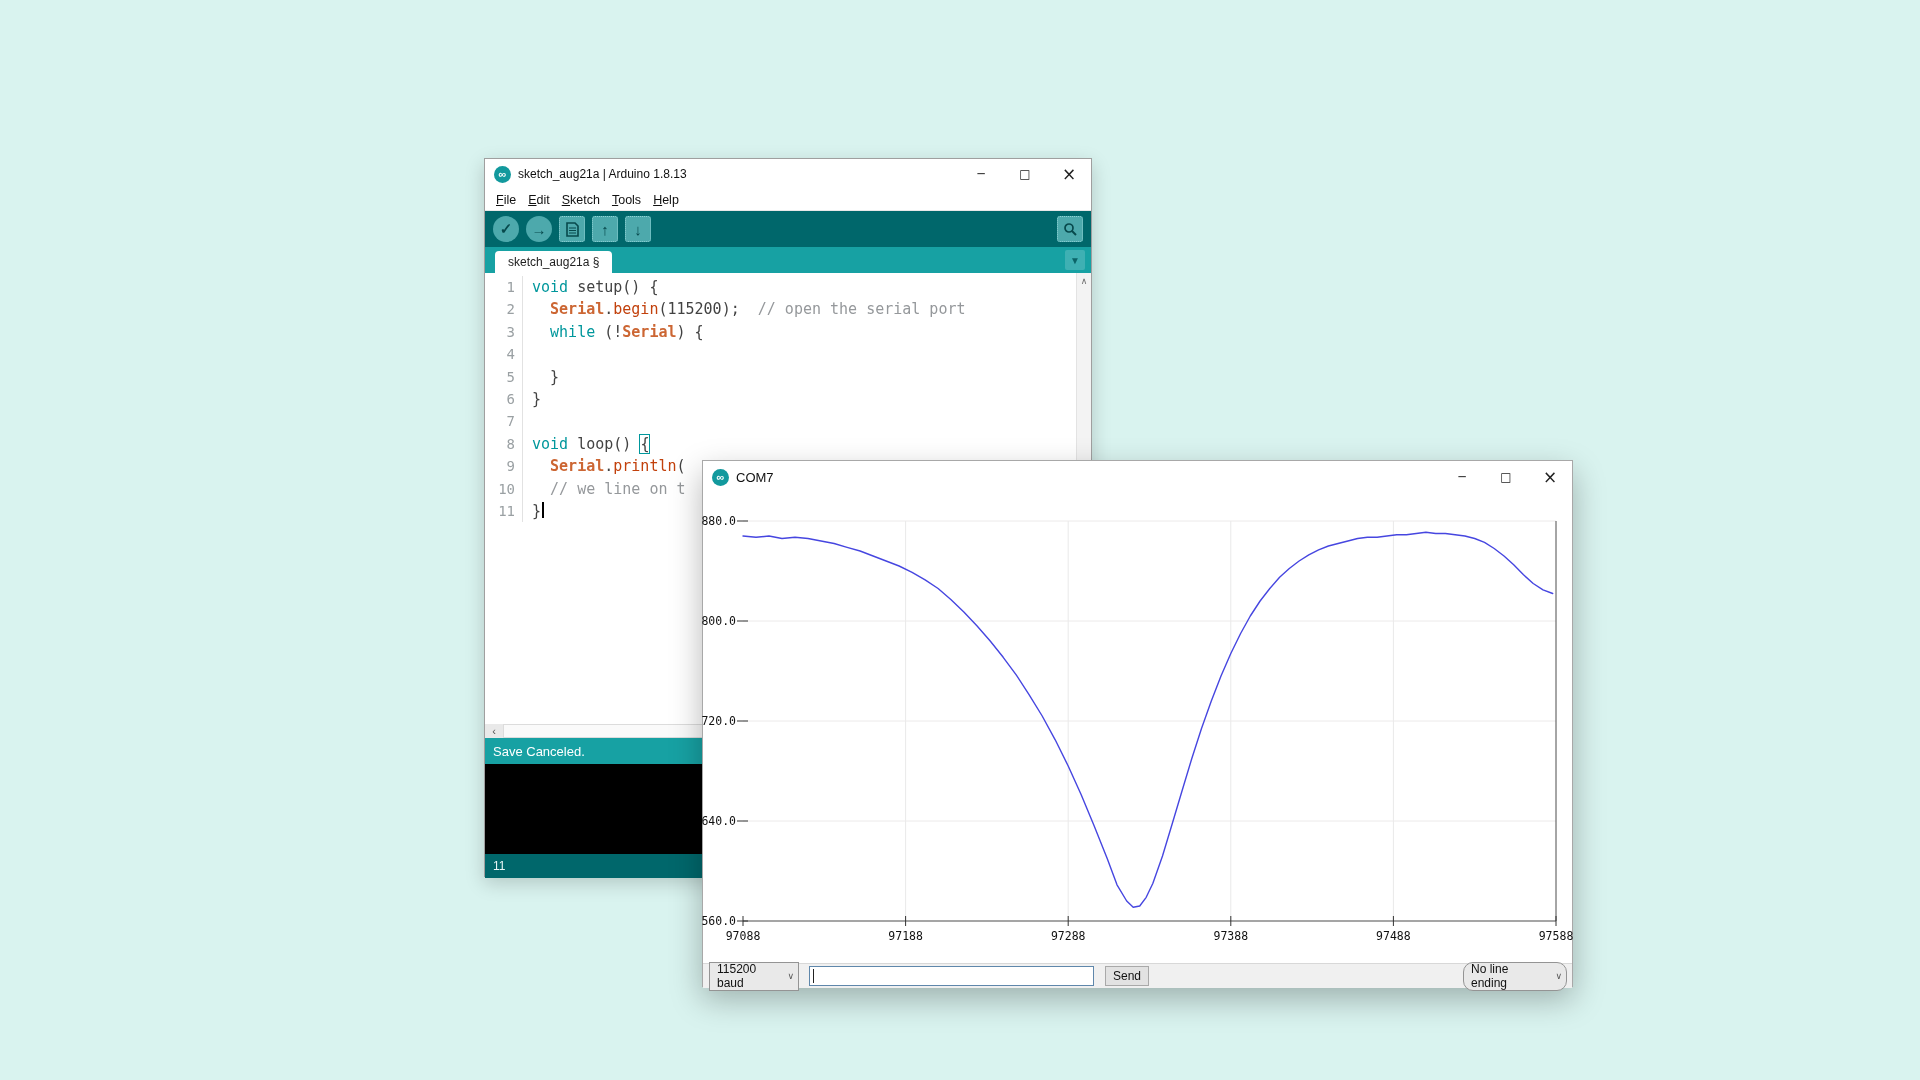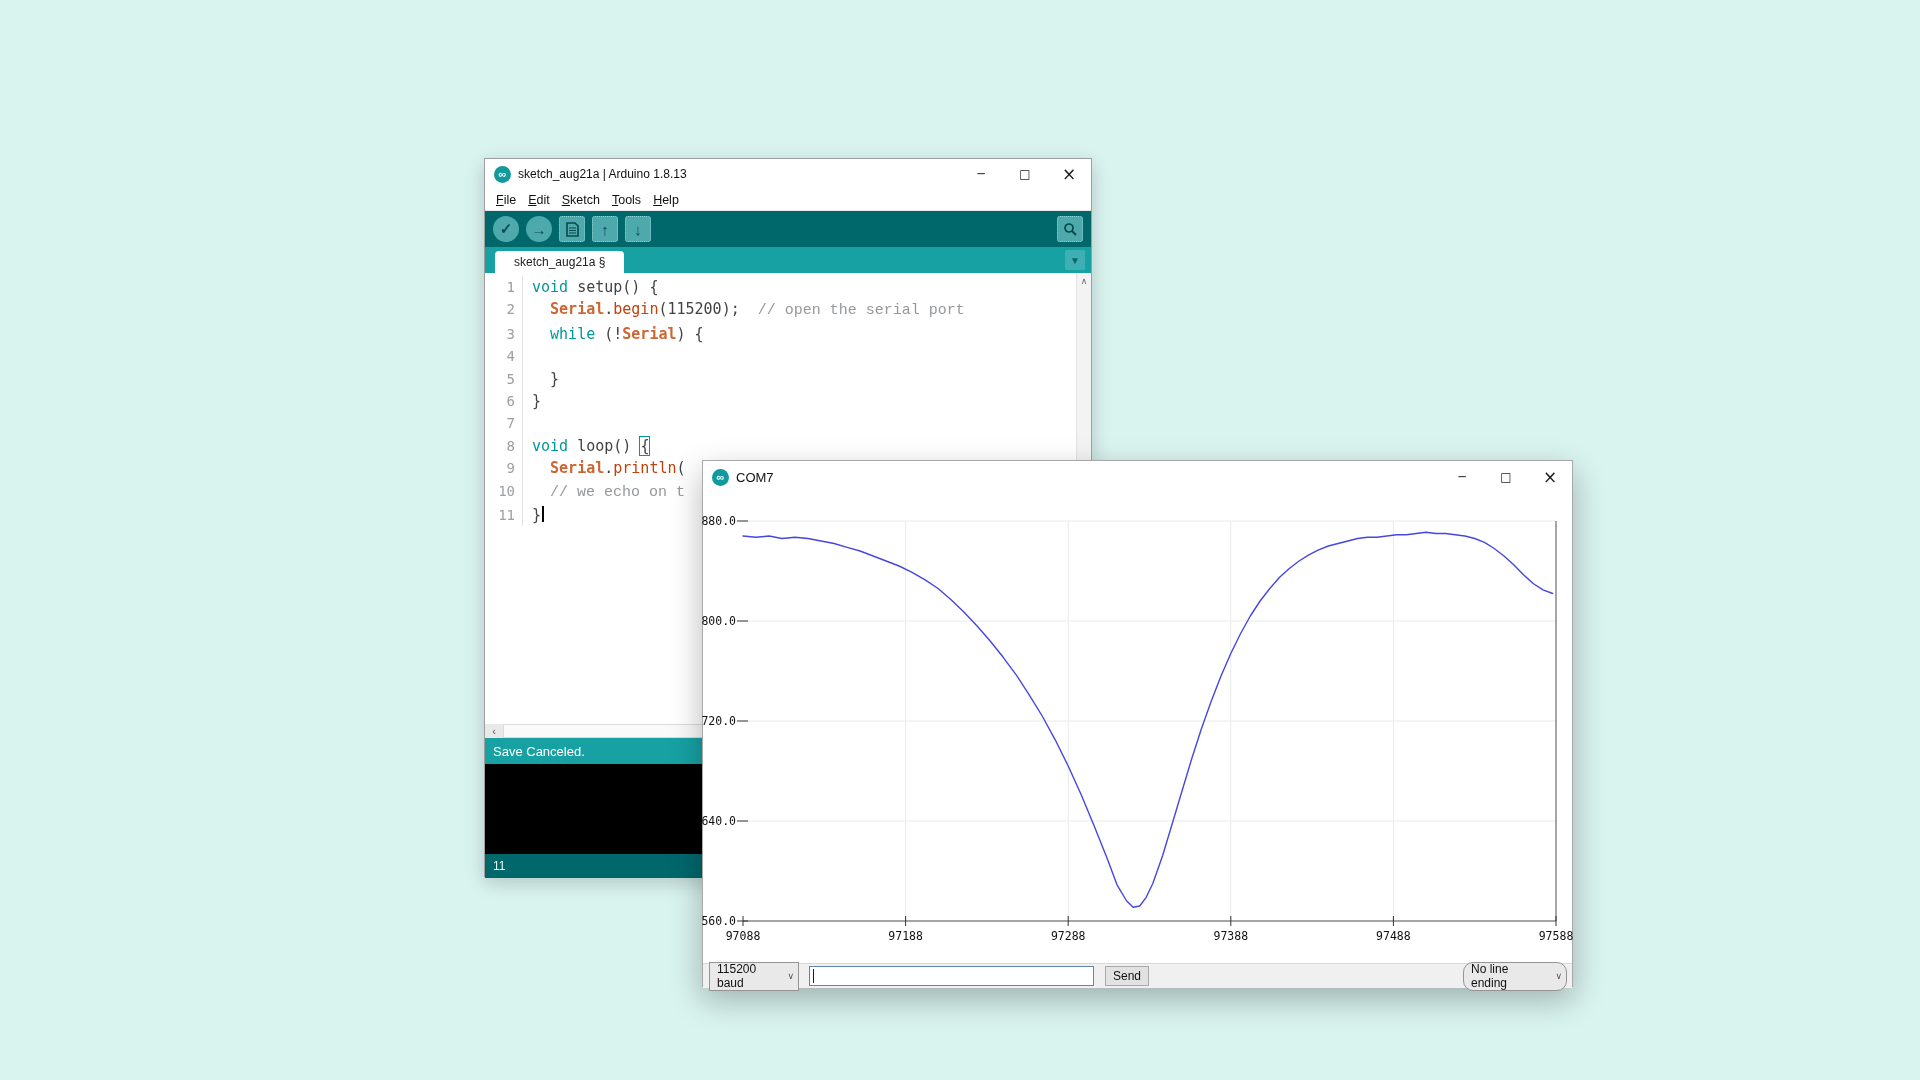--- a/index.html
+++ b/index.html
@@ -23,34 +23,34 @@
            padding-left:5px;border-bottom:1px solid #e8e8e8;}
   .menu-item{font-size:12.5px;color:#111;padding:2px 6px;cursor:default;}
   .toolbar{top:52px;height:36px;background:#00676b;display:flex;align-items:center;
            padding:0 8px;gap:7px;}
   .tb-btn{background:#4da9ac;color:#07494c;display:flex;align-items:center;justify-content:center;
           font-weight:bold;}
   .tb-circle{width:26px;height:26px;border-radius:50%;font-size:15px;}
   .tb-square{width:24px;height:24px;border-radius:3px;border:1px dotted #8fd2d4;font-size:15px;}
   .tb-right{margin-left:auto;}
   .tabstrip{top:88px;height:26px;background:#17a1a3;display:flex;align-items:flex-end;padding-left:10px;}
-  .tab{height:22px;background:#fff;border-radius:4px 4px 0 0;padding:0 19px;display:flex;
+  .tab{height:22px;background:#fff;border-radius:4px 4px 0 0;padding:0 13px;display:flex;
        align-items:center;font-size:12px;color:#222;}
   .strip-dd{margin-left:auto;margin-right:6px;margin-bottom:3px;width:20px;height:20px;border-radius:2px;
             background:#3eb0b3;color:#0b6468;font-size:10px;display:flex;align-items:center;justify-content:center;}
   .editor{top:114px;height:451px;background:#fff;overflow:hidden;font-family:"DejaVu Sans Mono",monospace;
           font-size:15px;line-height:22.4px;padding-top:3px;}
   .code-row{display:flex;white-space:pre;}
   .ln{width:30px;text-align:right;color:#9aa0a3;padding-right:7px;border-right:1px solid #e2e2e2;
       flex:0 0 auto;font-size:14px;}
   .lt{padding-left:9px;}
   .tk-kw{color:#00979c;}
   .tk-obj{color:#cc6633;font-weight:bold;}
   .tk-fn{color:#c2410c;}
-  .tk-com{color:#95989b;font-family:Liberation Mono, monospace;}
+  .tk-com{color:#95989b;}
   .tk-pln{color:#424242;}
   .tk-brace{color:#424242;box-shadow:0 0 0 1px #00979c;}
   .tk-caret{display:inline-block;width:2px;height:16px;background:#000;vertical-align:-2px;margin-left:1px;}
   .vscroll{position:absolute;top:114px;right:0;width:15px;height:451px;background:#f3f3f3;
            border-left:1px solid #e3e3e3;box-sizing:border-box;text-align:center;}
   .vscroll-arrow{font-size:9px;color:#707070;line-height:16px;}
   .hscroll{top:565px;height:14px;background:#efefef;display:flex;align-items:stretch;}
   .hscroll-btn{width:18px;display:flex;align-items:center;justify-content:center;
                font-size:11px;color:#555;background:#e9e9e9;}
   .hscroll-thumb{flex:1;background:#fafafa;border:1px solid #dcdcdc;box-sizing:border-box;}
@@ -140,21 +140,21 @@
     <div>
         <div class="code-row"><span class="ln">1</span><span class="lt"><span class="tk-kw">void</span><span class="tk-pln"> setup() {</span></span></div>
         <div class="code-row"><span class="ln">2</span><span class="lt"><span class="tk-pln">  </span><span class="tk-obj">Serial</span><span class="tk-pln">.</span><span class="tk-fn">begin</span><span class="tk-pln">(115200);  </span><span class="tk-com">// open the serial port</span></span></div>
         <div class="code-row"><span class="ln">3</span><span class="lt"><span class="tk-pln">  </span><span class="tk-kw">while</span><span class="tk-pln"> (!</span><span class="tk-obj">Serial</span><span class="tk-pln">) {</span></span></div>
         <div class="code-row"><span class="ln">4</span></div>
         <div class="code-row"><span class="ln">5</span><span class="lt"><span class="tk-pln">  }</span></span></div>
         <div class="code-row"><span class="ln">6</span><span class="lt"><span class="tk-pln">}</span></span></div>
         <div class="code-row"><span class="ln">7</span><span class="lt"></span></div>
         <div class="code-row"><span class="ln">8</span><span class="lt"><span class="tk-kw">void</span><span class="tk-pln"> loop() </span><span class="tk-brace">{</span></span></div>
         <div class="code-row"><span class="ln">9</span><span class="lt"><span class="tk-pln">  </span><span class="tk-obj">Serial</span><span class="tk-pln">.</span><span class="tk-fn">println</span><span class="tk-pln">(</span></span></div>
-        <div class="code-row"><span class="ln">10</span><span class="lt"><span class="tk-pln">  </span><span class="tk-com">// we echo on t</span></span></div>
+        <div class="code-row"><span class="ln">10</span><span class="lt"><span class="tk-pln">  </span><span class="tk-com">// we line on t</span></span></div>
         <div class="code-row"><span class="ln">11</span><span class="lt"><span class="tk-pln">}</span><span class="tk-caret"></span></span></div>
       </div>
   </div>
   <div class="vscroll">
     <div class="vscroll-arrow">∧</div>
   </div>
   <div class="abar hscroll">
     <span class="hscroll-btn">‹</span>
     <span class="hscroll-thumb"></span>
   </div>

